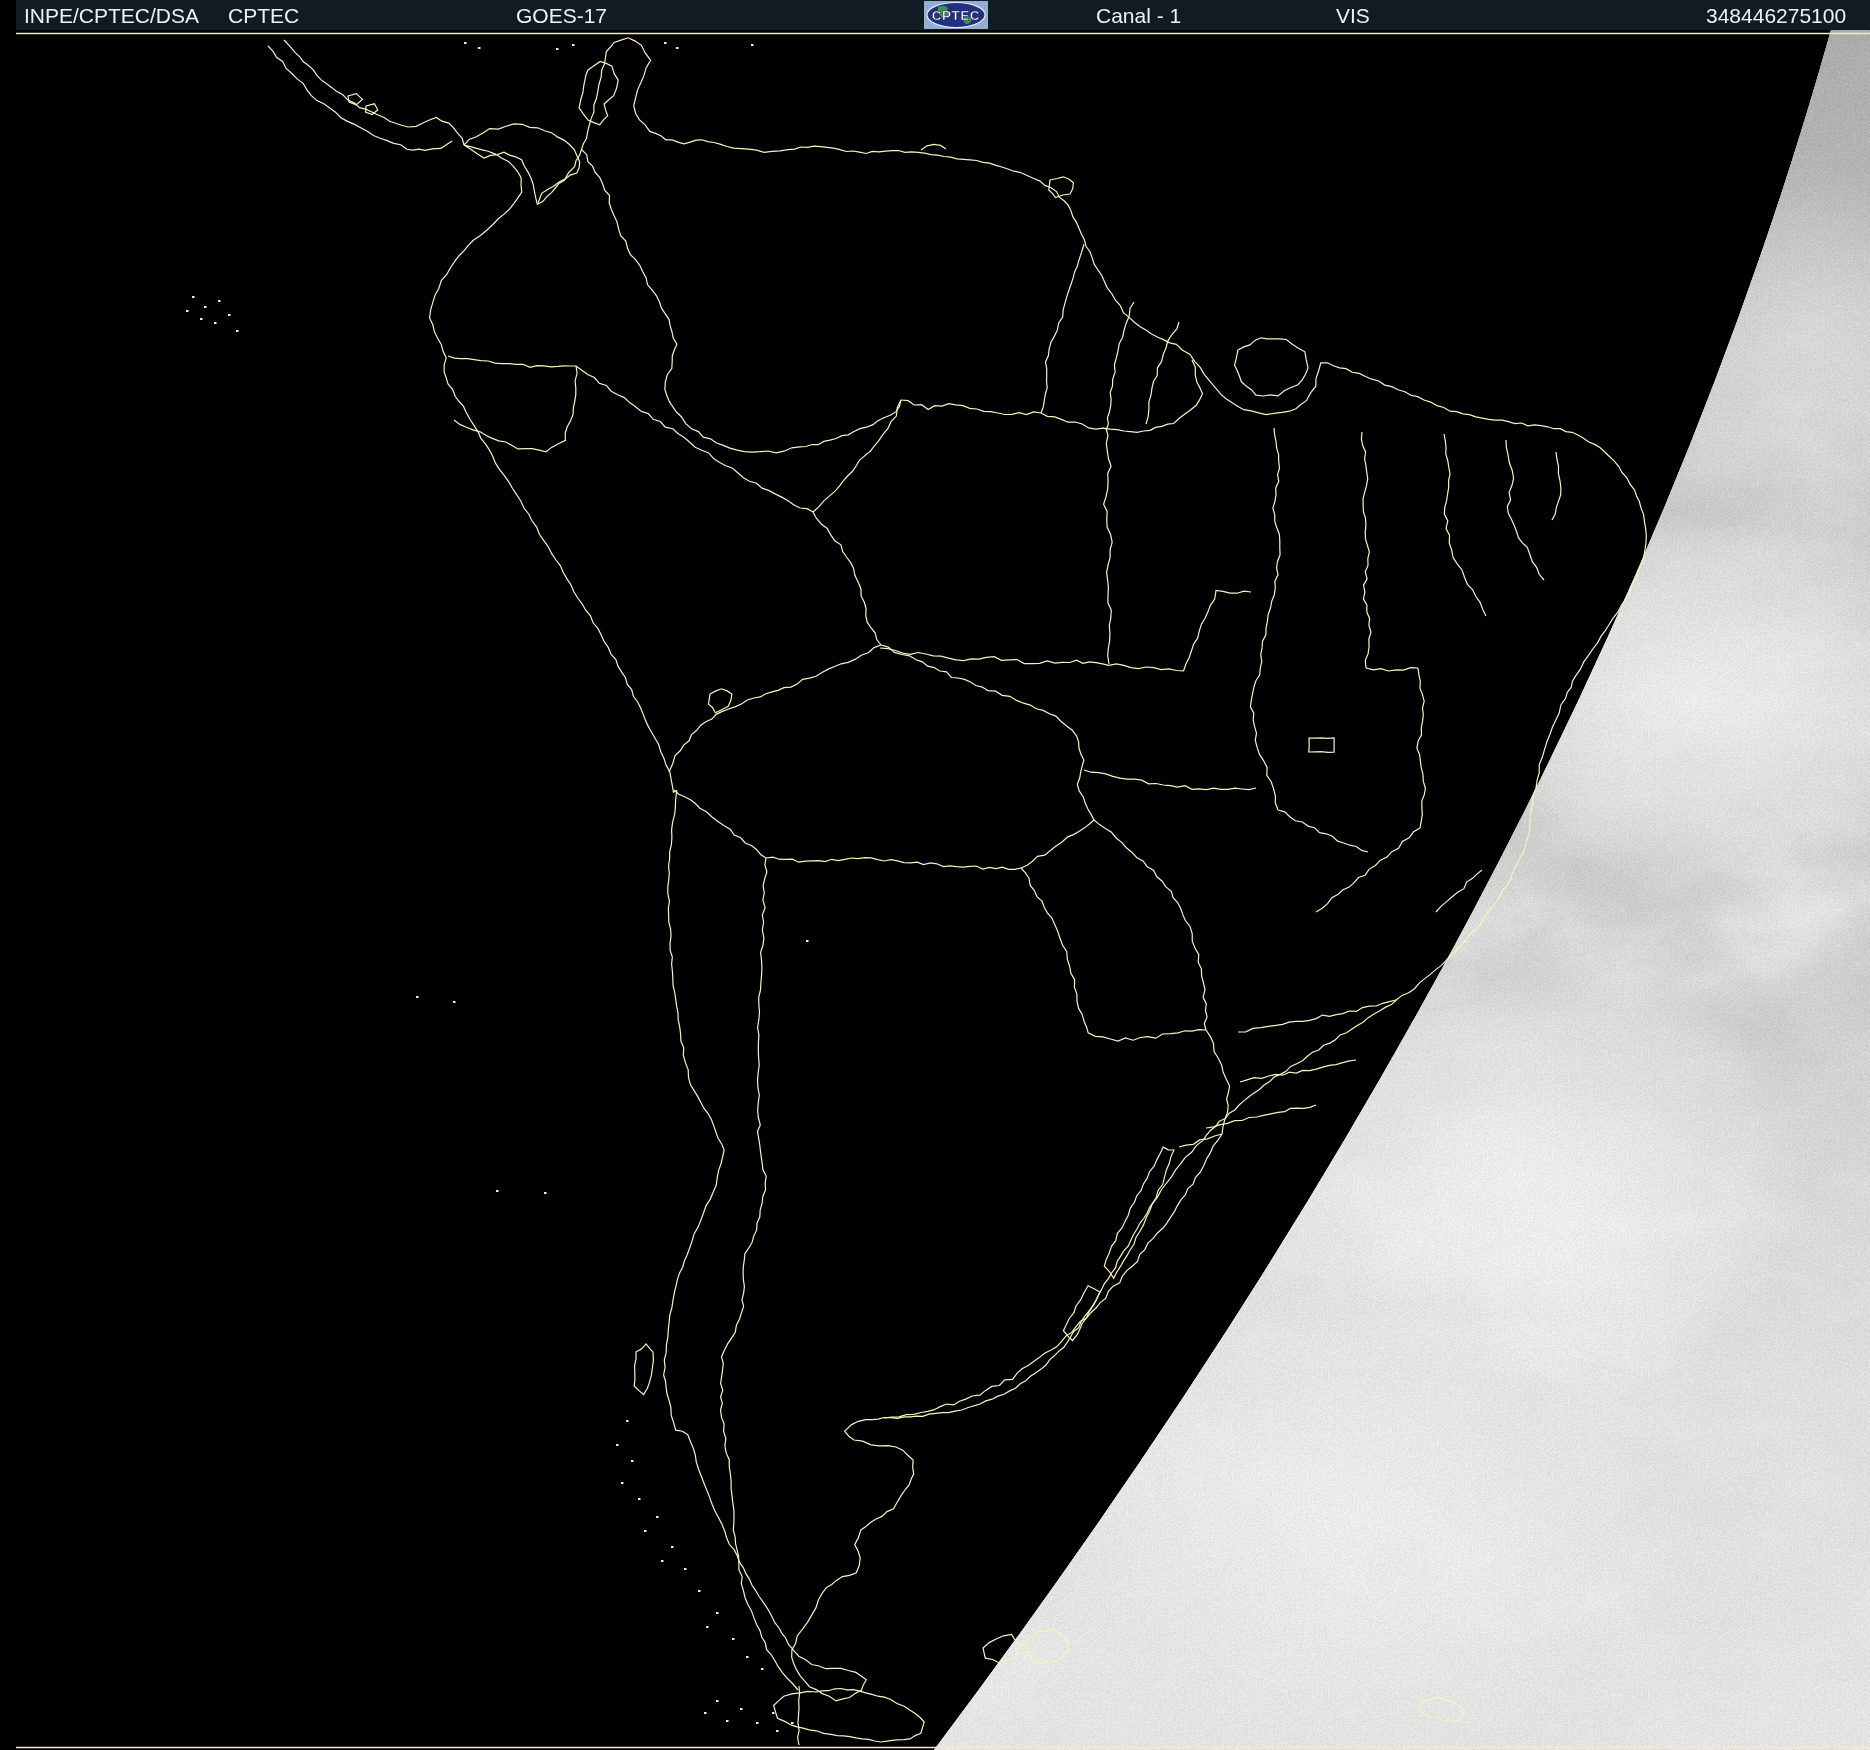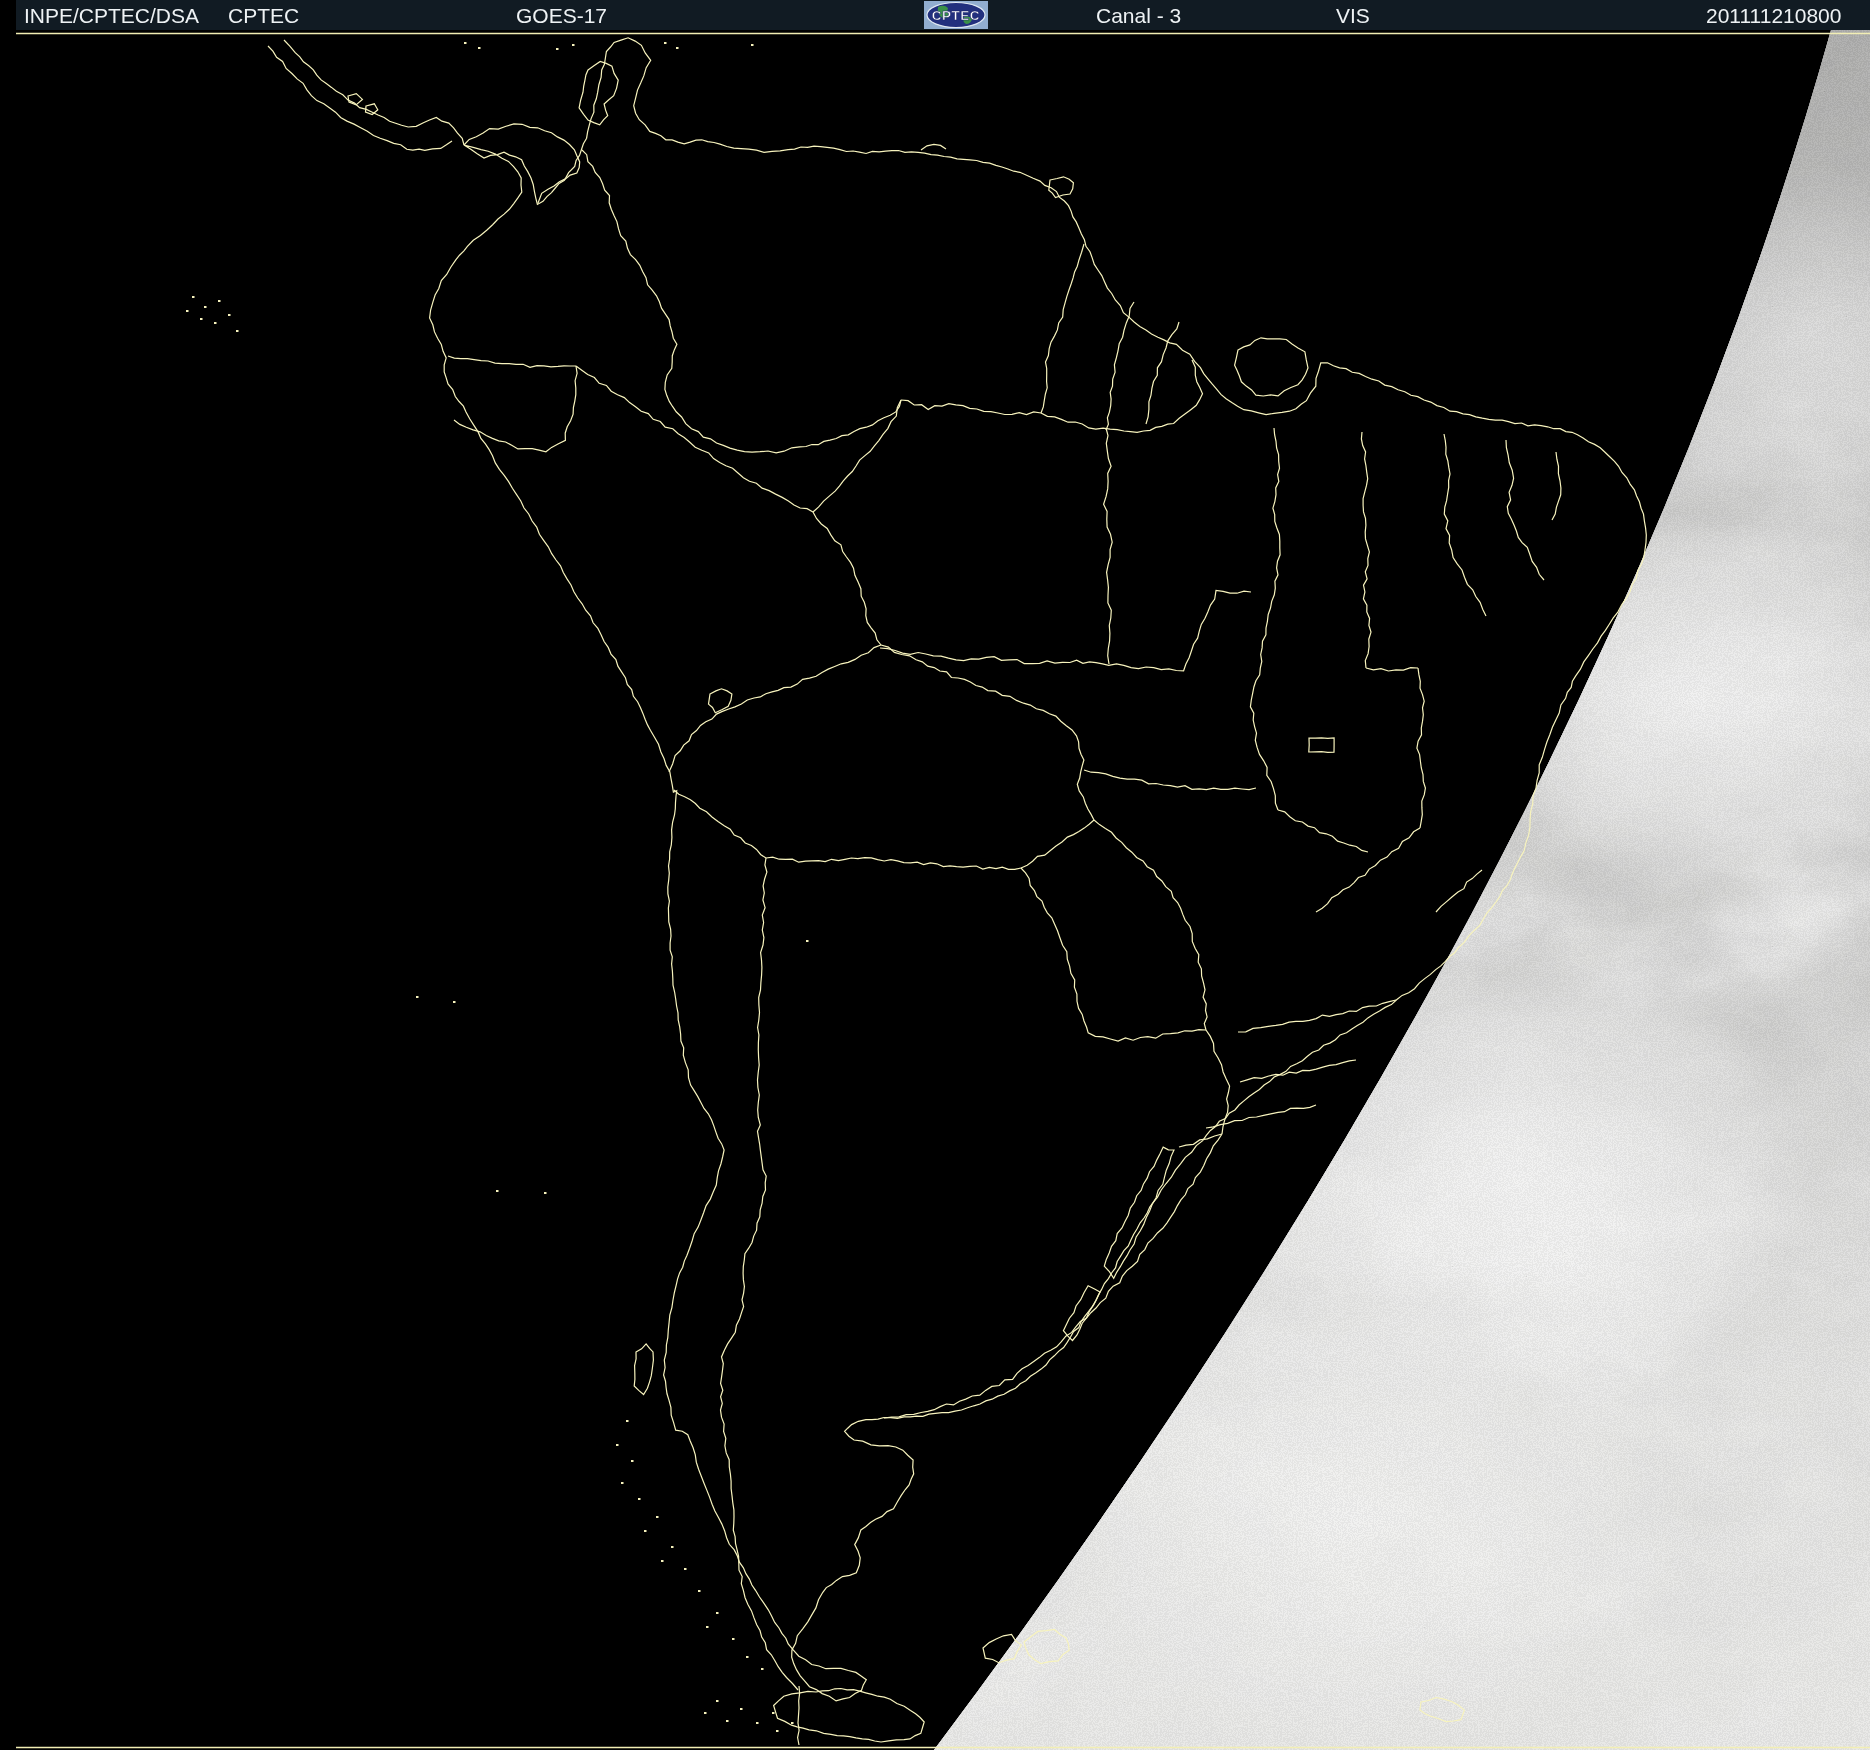--- a/index.html
+++ b/index.html
@@ -193,18 +193,18 @@
     <span style="left:212px">CPTEC</span>
     <span style="left:500px">GOES-17</span>
     <svg class="logo" viewBox="0 0 64 28">
       <rect x="0" y="0" width="64" height="28" fill="#92aed0"></rect>
       <ellipse cx="32" cy="14" rx="29" ry="12.5" fill="#22307e"></ellipse>
       <ellipse cx="32" cy="14" rx="29" ry="12.5" fill="none" stroke="#dfe8f2" stroke-width="1.2"></ellipse>
       <path d="M14,6 q6,-3 10,1 q-2,5 2,8 q-4,4 -9,1 q-4,-5 -3,-10Z" fill="#3d9c44" opacity="0.9"></path>
       <path d="M40,16 q5,-2 8,2 q-1,5 -6,5 q-4,-2 -2,-7Z" fill="#3d9c44" opacity="0.9"></path>
       <text x="32" y="19" text-anchor="middle" font-family="Liberation Sans, sans-serif" font-size="13.5" font-weight="bold" fill="#ffffff" stroke="#1a2568" stroke-width="0.5" letter-spacing="0.5">CPTEC</text>
     </svg>
-    <span style="left:1080px">Canal - 3</span>
+    <span style="left:1080px">Canal - 1</span>
     <span style="left:1320px">VIS</span>
-    <span style="left:1690px">201111210800</span>
+    <span style="left:1690px">348446275100</span>
   </div>
 
 </div>
 
 </body></html>

